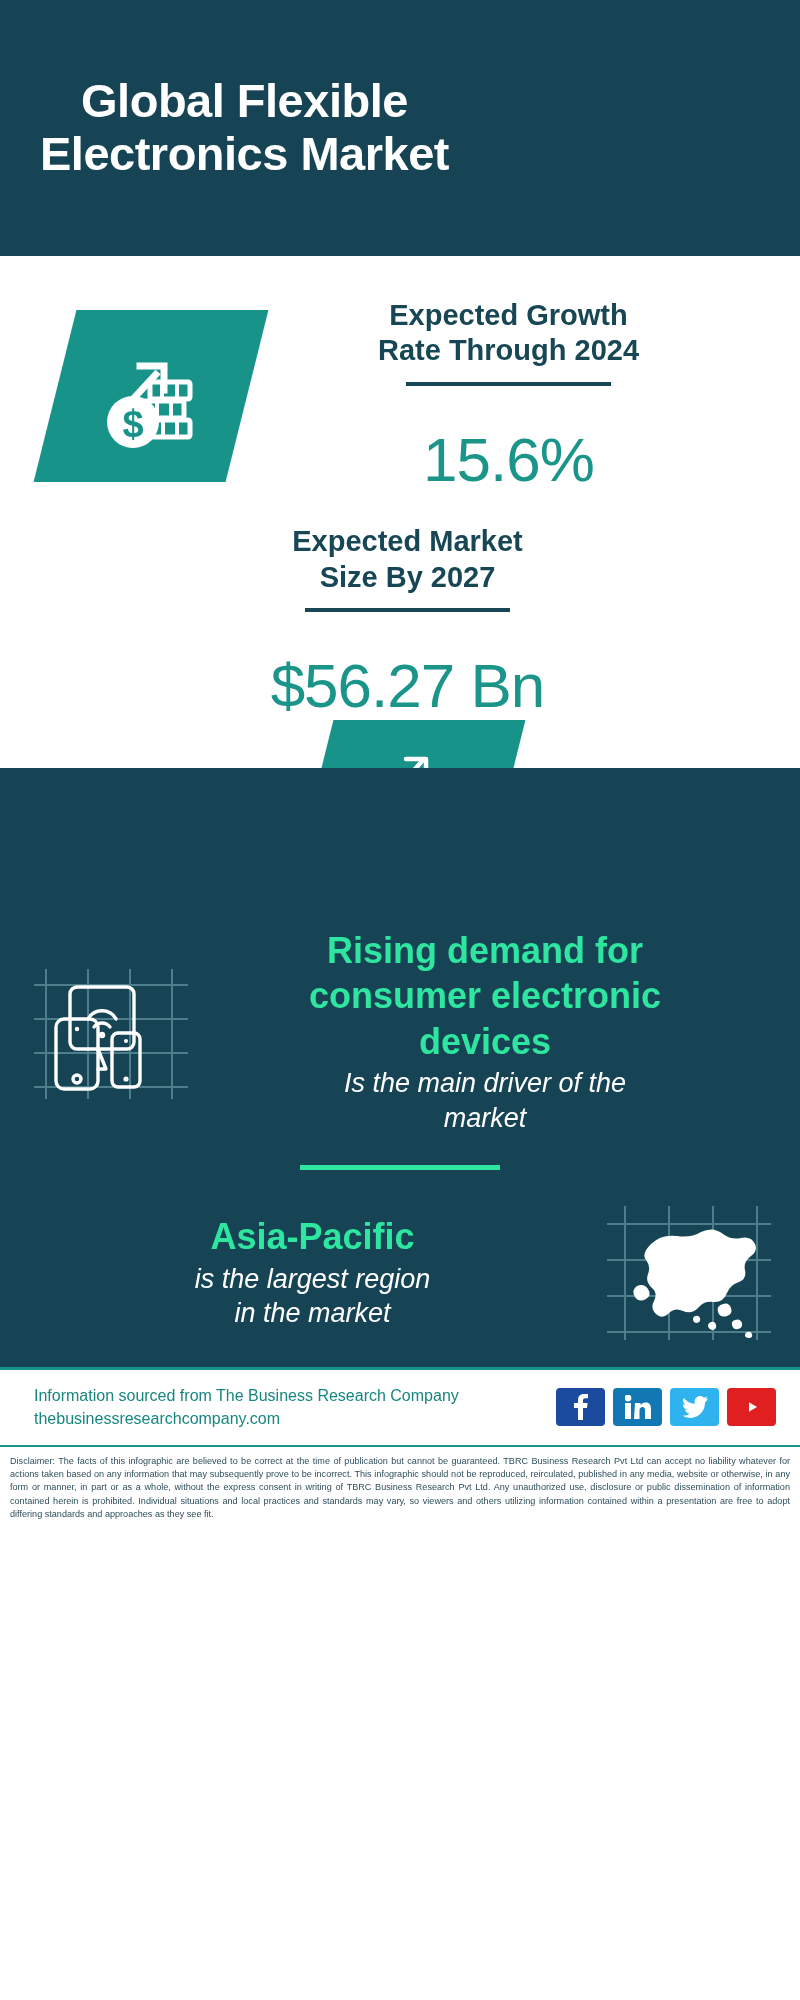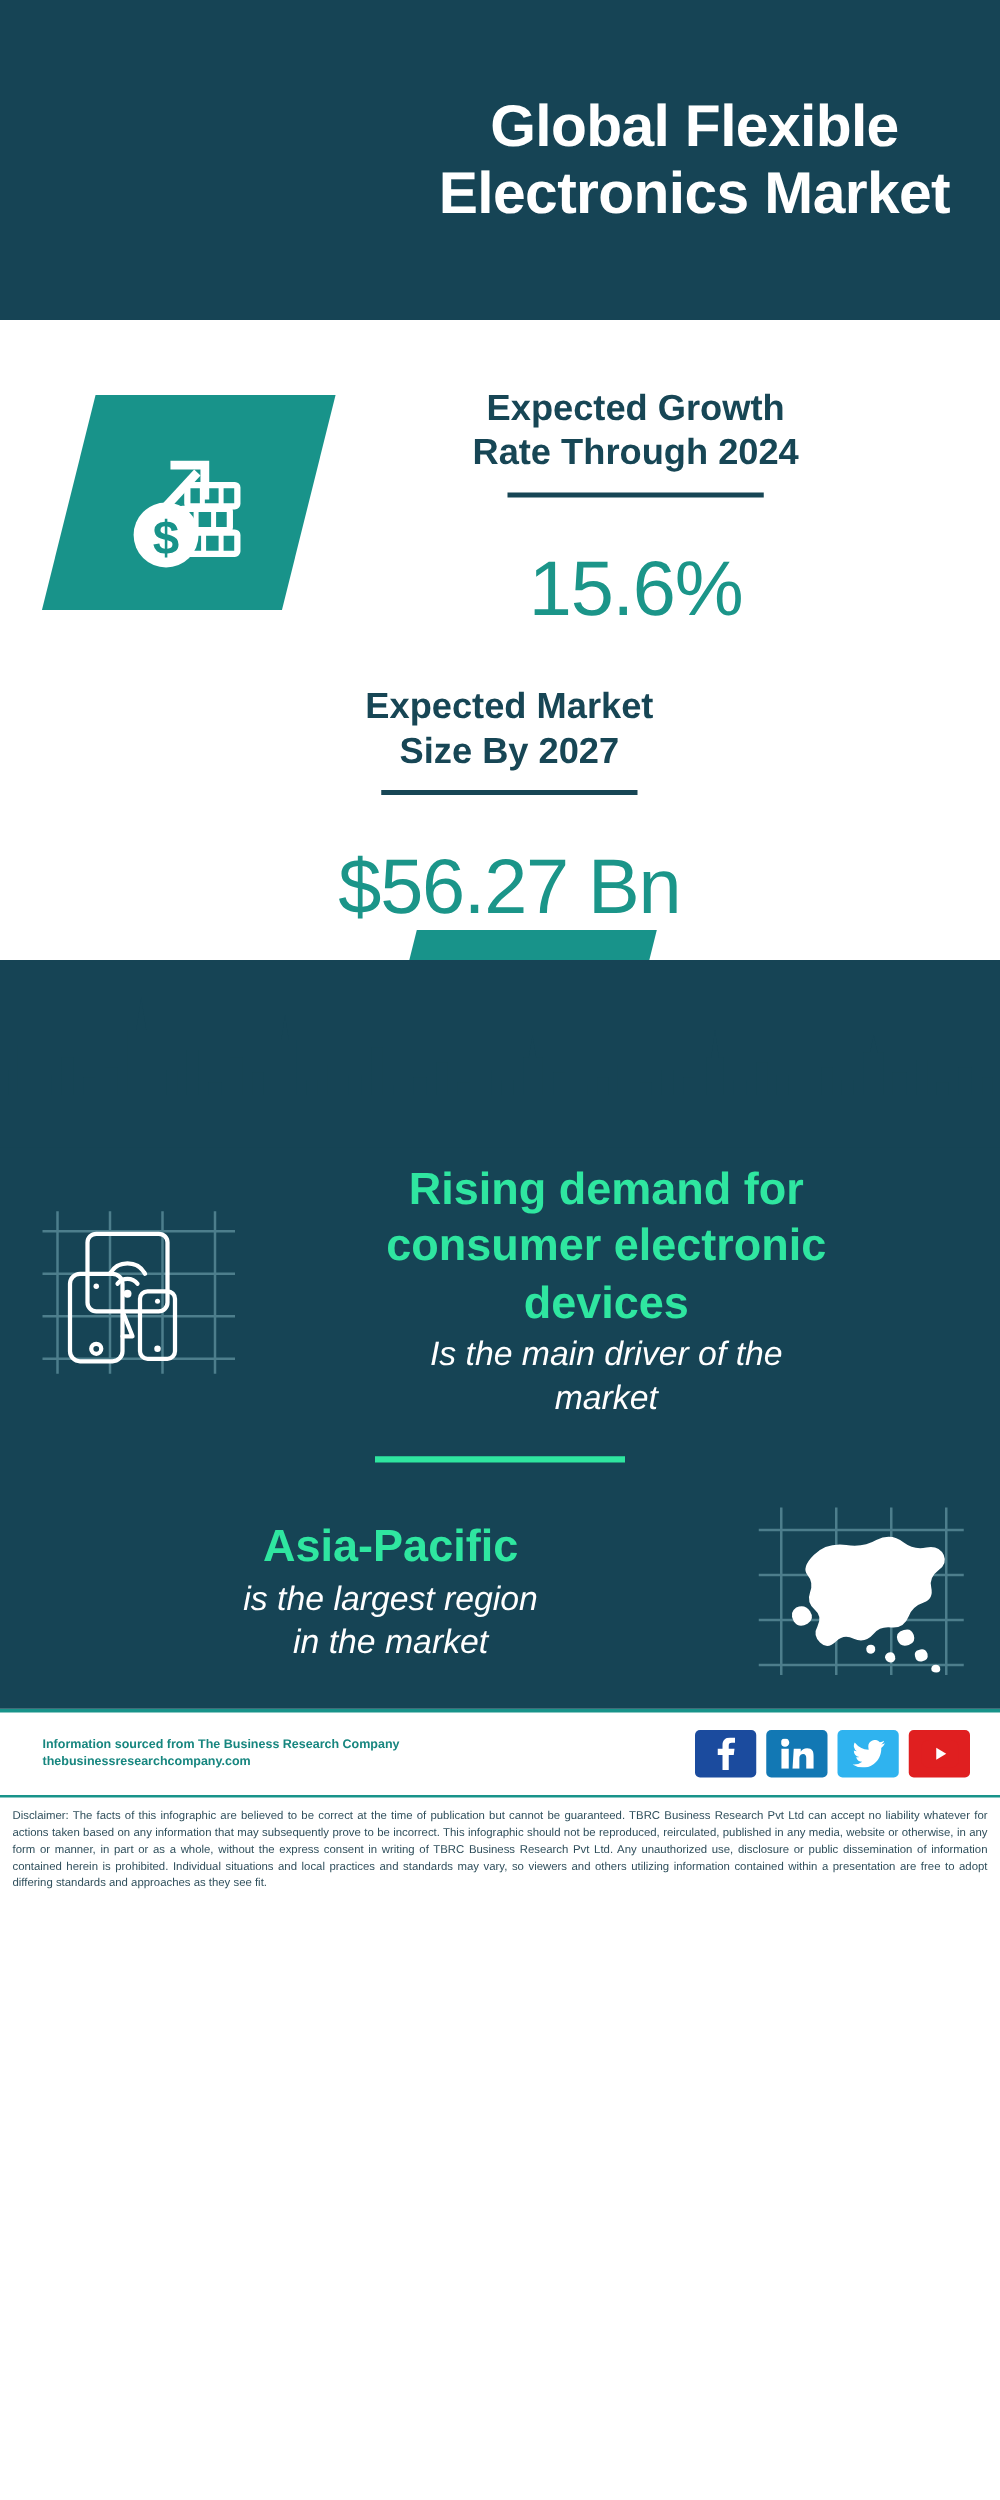--- a/index.html
+++ b/index.html
@@ -17,21 +17,21 @@
     background: #ffffff;
   }
 
   
   .header {
     width: 800px;
     height: 256px;
     background: #164455;
     display: flex;
     align-items: center;
-    justify-content: flex-end;
+    justify-content: flex-start;
     padding: 0 40px;
   }
   .header-title {
     color: #ffffff;
     font-size: 47px;
     font-weight: bold;
     line-height: 1.12;
     text-align: center;
     letter-spacing: -0.5px;
   }
@@ -67,21 +67,20 @@
     transform: skewX(14deg);
     display: block;
   }
 
   .stat-text { flex: 1 1 auto; text-align: center; }
   .stat-label {
     color: #174655;
     font-size: 29px;
     font-weight: bold;
     line-height: 1.22;
-    margin-top: 12px;
   }
   .stat-rule {
     width: 205px;
     height: 4px;
     background: #174655;
     margin: 13px auto 6px auto;
   }
   .stat-value {
     color: #1b9589;
     font-size: 62px;
@@ -152,22 +151,21 @@
     background: #ffffff;
     border-top: 3px solid #18938a;
     display: flex;
     align-items: center;
     justify-content: space-between;
     padding: 14px 24px 14px 34px;
   }
   .src-text { line-height: 1.45; }
   .src-line {
     color: #17867f;
-    font-size: 10px;
-    font-weight: bold;
+    font-size: 16px;
   }
   .socials { display: flex; gap: 8px; align-items: center; }
   .sq {
     width: 49px;
     height: 38px;
     border-radius: 4px;
     display: flex;
     align-items: center;
     justify-content: center;
   }

